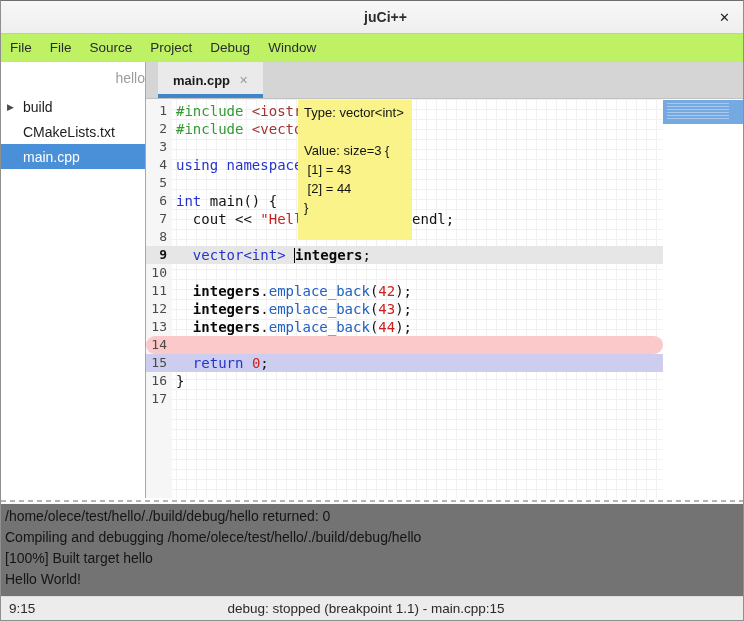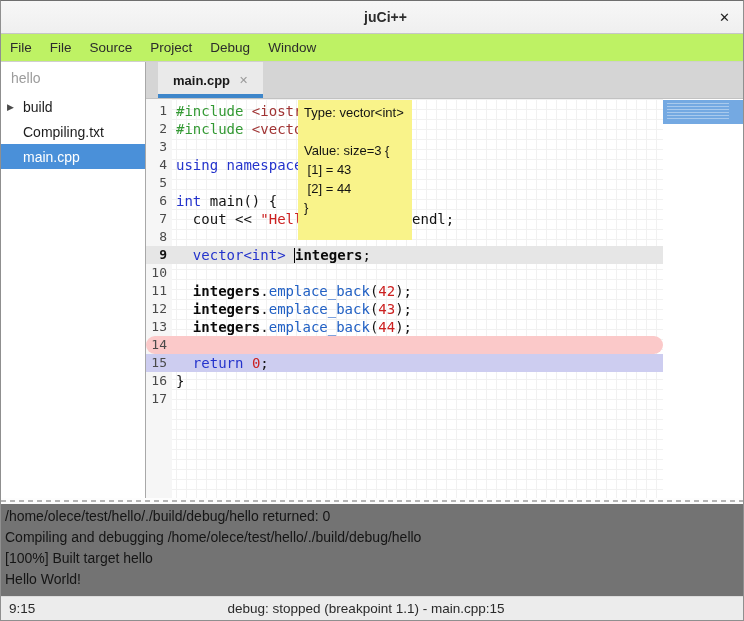--- a/index.html
+++ b/index.html
@@ -10,21 +10,21 @@
   .titlebar { height:33px; flex:0 0 33px; background:linear-gradient(#f7f7f7,#efefef); border-bottom:1px solid #c6c6c6; position:relative; display:flex; align-items:center; justify-content:center; font-size:14px; font-weight:bold; color:#2d2d2d;padding-left:27px; }
   .close-btn { position:absolute; right:13px; top:50%; transform:translateY(-50%); font-size:13px; font-weight:normal; color:#1e1e1e; }
 
   
   .menubar { height:28px; flex:0 0 28px; background:#bef264; border-bottom:1px solid #cfcfcf; display:flex; align-items:stretch; font-size:13.5px; color:#2c2c2c; }
   .menu-item { padding:0 9px; display:flex; align-items:center; }
 
   
   .content { flex:1 1 auto; display:flex; min-height:0; }
   .sidebar { width:145px; flex:0 0 145px; background:#fff; border-right:1px solid #a8a8a8; font-size:14px; }
-  .project-label { padding:8px 0 8px 10px; color:#9c9c9c; }
+  .project-label { padding:8px 0 8px 10px; color:#9c9c9c;text-align:right; }
   .tree-row { height:25px; display:flex; align-items:center; padding-left:6px; color:#1c1c1c; }
   .tree-row .tri { width:16px; font-size:9px; color:#4a4a4a; }
   .tree-row.selected { background:var(--c-selection); color:#fff; }
 
   .main { flex:1 1 auto; display:flex; flex-direction:column; min-width:0; }
   .tabbar { height:37px; flex:0 0 37px; background:#d5d5d5; display:flex; align-items:stretch; border-bottom:1px solid #c2c2c2; }
   .tab { position:relative; margin-left:12px; display:flex; align-items:center; gap:9px; padding:0 15px; background:#eaeaea; font-size:13px; font-weight:bold; color:#1a1a1a; }
   .tab::after { content:""; position:absolute; left:0; right:0; bottom:0; height:4px; background:var(--c-tab_underline); }
   .tab-close { font-size:11px; font-weight:normal; color:#9a9a9a; }
 
@@ -88,21 +88,21 @@
   <div class="content">
     <div class="sidebar">
       <div class="project-label">hello</div>
       <div id="file-tree">
           <div class="tree-row">
             <span class="tri">▶</span>
             <span>build</span>
           </div>
           <div class="tree-row">
             <span class="tri"></span>
-            <span>Compiling.txt</span>
+            <span>CMakeLists.txt</span>
           </div>
           <div class="tree-row selected">
             <span class="tri"></span>
             <span>main.cpp</span>
           </div>
         </div>
     </div>
 
     <div class="main">
       <div class="tabbar" id="tabbar">

